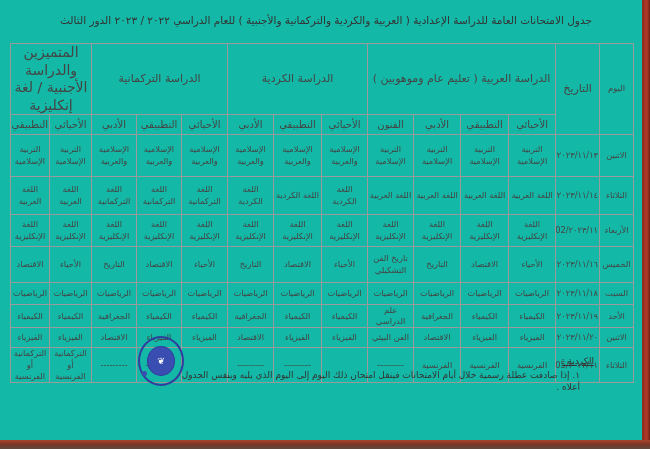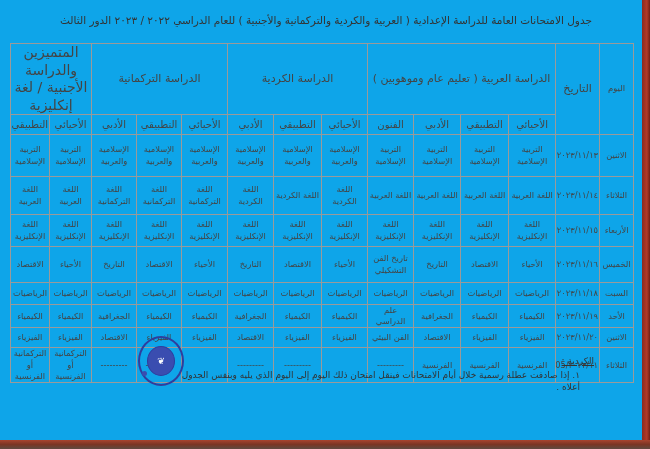--- a/index.html
+++ b/index.html
@@ -5,21 +5,21 @@
   html, body { margin: 0; padding: 0; }
   body {
     width: 650px; height: 449px; overflow: hidden;
     background: #ffffff;
     font-family: "DejaVu Sans", "Liberation Sans", sans-serif;
     color: #333;
     position: relative;
   }
   .page {
     position: absolute; left: 0; top: 0; width: 642px; height: 440px;
-    background: #0ea5e9;
+    background: #14b8a6;
   }
   .edge-right {
     position: absolute; right: 0; top: 0; width: 8px; height: 449px;
     background: linear-gradient(90deg, #8a2b1f, #b23a26 60%, #6e2016);
   }
   .edge-bottom {
     position: absolute; left: 0; bottom: 0; width: 650px; height: 9px;
     background: linear-gradient(180deg, #a8442f, #7a3524 50%, #5f4a40);
   }
   .title {
@@ -147,21 +147,21 @@
           <td>اللغة الكردية</td>
           <td>اللغة الكردية</td>
           <td>اللغة التركمانية</td>
           <td>اللغة التركمانية</td>
           <td>اللغة التركمانية</td>
           <td>اللغة العربية</td>
           <td>اللغة العربية</td>
         </tr>
         <tr style="height: 32px;">
           <td class="day">الأربعاء</td>
-          <td class="date">٢٠٢٣/١١/١٥</td>
+          <td class="date">٢٠٢٣/١١/02</td>
           <td>اللغة الإنكليزية</td>
           <td>اللغة الإنكليزية</td>
           <td>اللغة الإنكليزية</td>
           <td>اللغة الإنكليزية</td>
           <td>اللغة الإنكليزية</td>
           <td>اللغة الإنكليزية</td>
           <td>اللغة الإنكليزية</td>
           <td>اللغة الإنكليزية</td>
           <td>اللغة الإنكليزية</td>
           <td>اللغة الإنكليزية</td>

